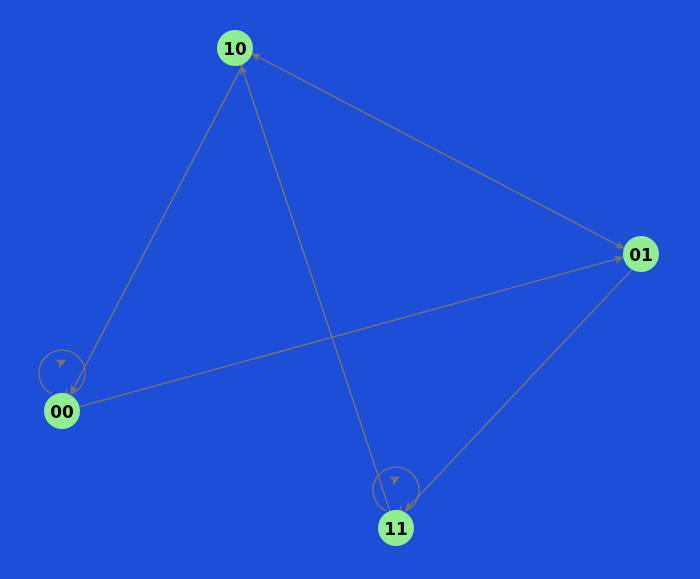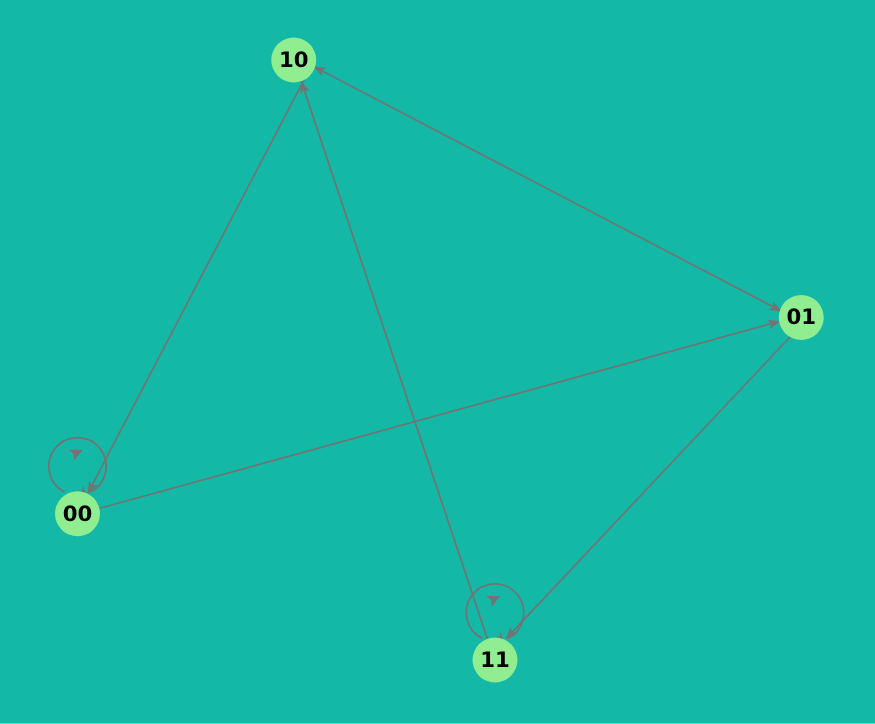--- a/index.html
+++ b/index.html
@@ -52,21 +52,21 @@
     font-size: 17px;
     fill: #000000;
     text-anchor: middle;
     dominant-baseline: central;
     paint-order: stroke;
   }
 </style>
 </head>
 <body style="background: rgb(255, 255, 255);">
 
-<div id="graph-canvas" style="background: #14b8a6;">
+<div id="graph-canvas" style="background: #1d4ed8;">
   <svg id="graph-svg" viewBox="0 0 700 579" xmlns="http://www.w3.org/2000/svg">
 
     <defs>
       <marker id="arrow" viewBox="0 0 10 10" refX="9.2" refY="5" markerWidth="7.2" markerHeight="7.2" orient="auto-start-reverse" markerUnits="strokeWidth">
         <path d="M 0 0.9 L 10 5 L 0 9.1 L 2.4 5 Z" class="arrow-head" style="fill: rgb(115, 115, 115);"></path>
       </marker>
       <marker id="arrow-loop" viewBox="0 0 10 10" refX="5" refY="5" markerWidth="7.2" markerHeight="7.2" orient="auto" markerUnits="strokeWidth">
         <path d="M 0 0.9 L 10 5 L 0 9.1 L 2.4 5 Z" class="arrow-head" style="fill: rgb(115, 115, 115);"></path>
       </marker>
     </defs>

